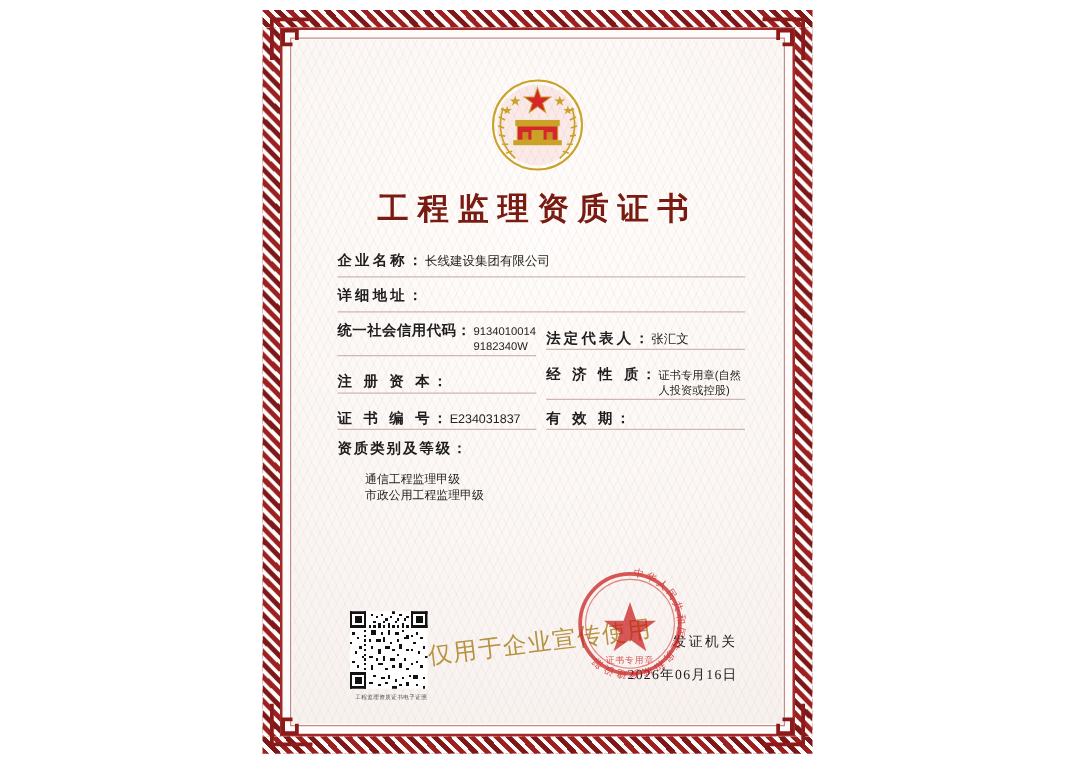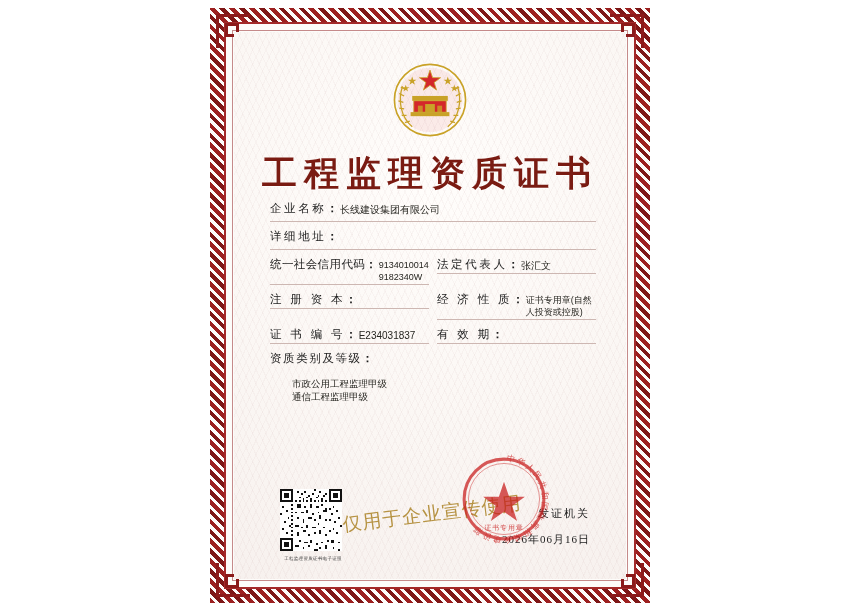--- a/index.html
+++ b/index.html
@@ -104,21 +104,21 @@
     width: 82px;
     height: 76px;
   }
 
   
   .cert-title {
     position: absolute;
     left: 0; right: 0;
     top: 118px;
     text-align: center;
-    font-size: 35px;
+    font-size: 25px;
     letter-spacing: 7px;
     color: #7a1b12;
     font-weight: bold;
     font-family: "DejaVu Serif", serif;
     text-shadow: 0 1px 0 rgba(255,255,255,0.8);
   }
 
   
   .info-block {
     position: absolute;
@@ -133,21 +133,21 @@
     border-bottom: 1px solid #cdb7b2;
     min-height: 22px;
     padding-bottom: 1px;
     margin-bottom: 4px;
   }
   .row.no-line { border-bottom: none; }
 
   .lbl {
     color: #1d1d1d;
     font-size: 11.5px;
-    font-weight: normal;
+    font-weight: bold;
     letter-spacing: 2.6px;
     white-space: nowrap;
     font-family: "DejaVu Sans", sans-serif;
     padding-top: 3px;
   }
   .colon {
     font-size: 11.5px;
     font-weight: bold;
     color: #1d1d1d;
     padding: 3px 2px 0 0;
@@ -171,21 +171,21 @@
     padding-bottom: 1px;
   }
   .pair-row {
     display: flex;
     margin-bottom: 4px;
     align-items: stretch;
   }
   .pair-row > .side {
     width: 50%;
     display: flex;
-    align-items: flex-start;
+    align-items: center;
   }
   .pair-row > .side.right { padding-left: 8px; }
 
   
   .qual-list {
     margin-top: 6px;
     padding-left: 22px;
   }
   .qual-item {
     font-size: 9.5px;
@@ -364,22 +364,22 @@
             </div>
           </div>
         </div>
 
         <div class="row no-line" style="margin-top:2px;">
           <span class="lbl" style="letter-spacing:1.6px;">资质类别及等级</span>
           <span class="colon">：</span>
         </div>
 
         <div class="qual-list">
+          <div class="qual-item">通信工程监理甲级</div>
           <div class="qual-item">市政公用工程监理甲级</div>
-          <div class="qual-item">通信工程监理甲级</div>
         </div>
 
       </div>
 
       <svg class="qrcode" viewBox="0 0 33 33" shape-rendering="crispEdges">
         <rect width="33" height="33" fill="#ffffff"></rect>
         <g fill="#111111">
 
           <rect x="0" y="0" width="7" height="1"></rect>
             <rect x="0" y="6" width="7" height="1"></rect>

